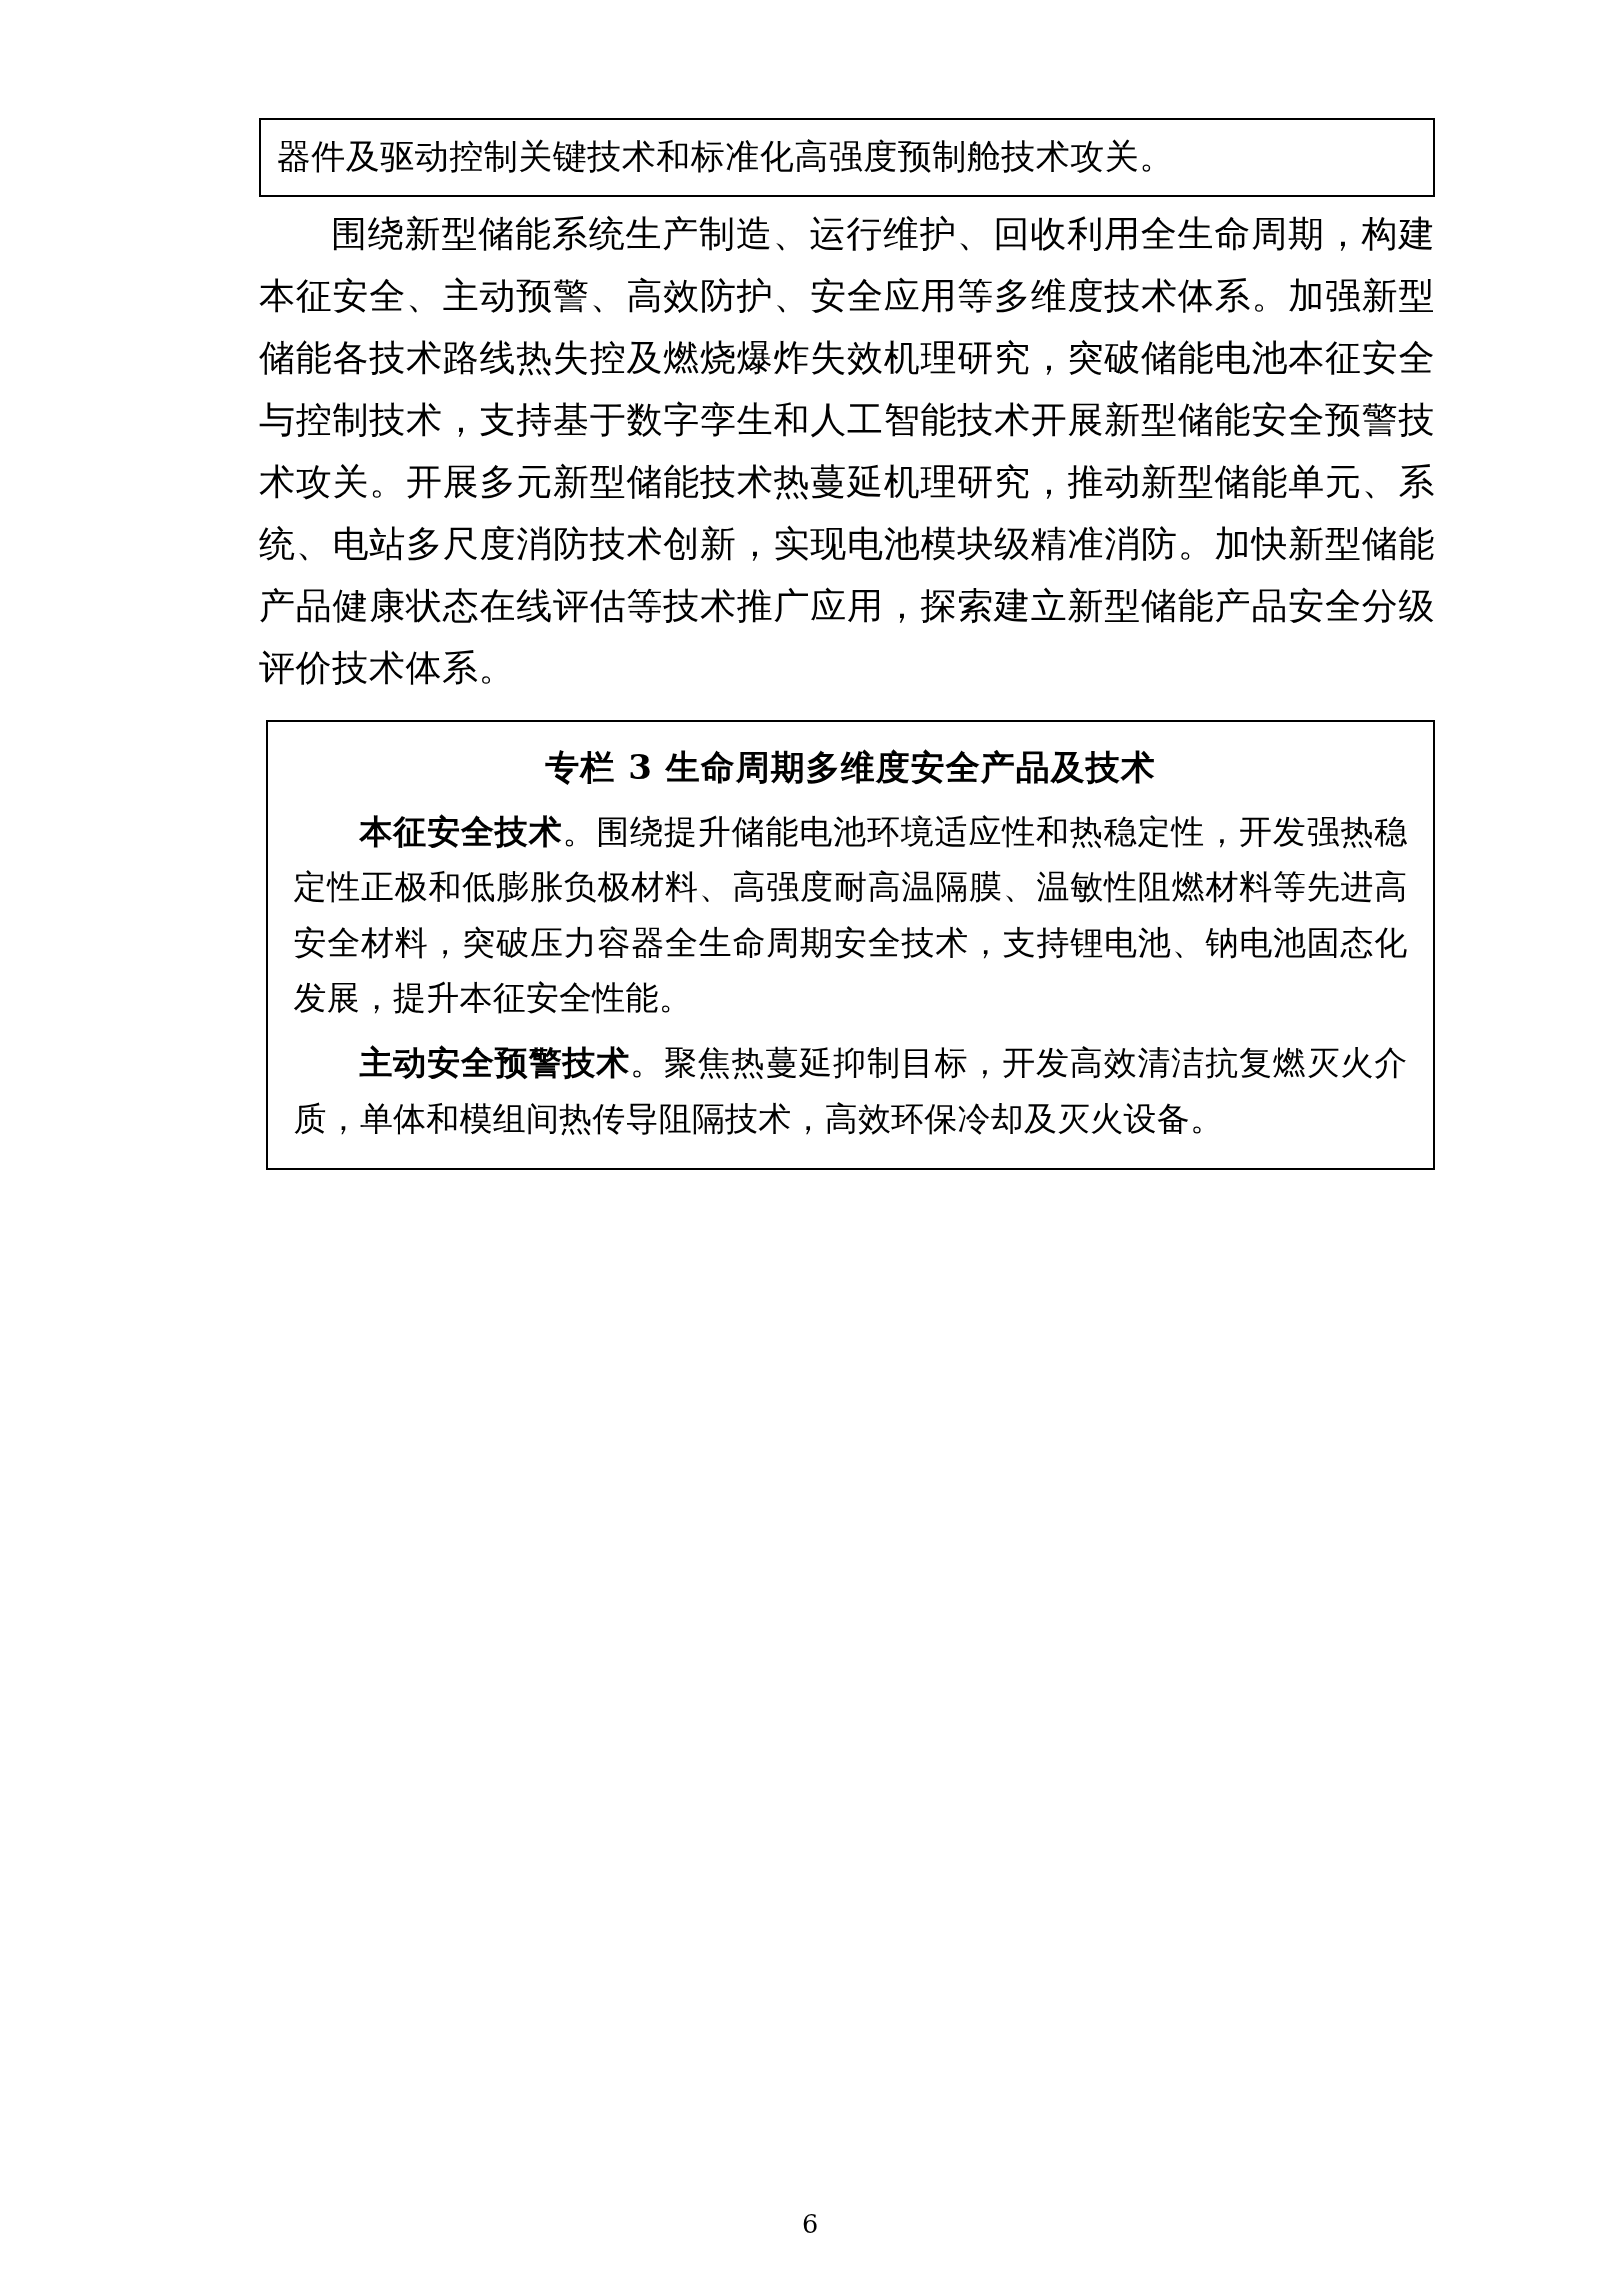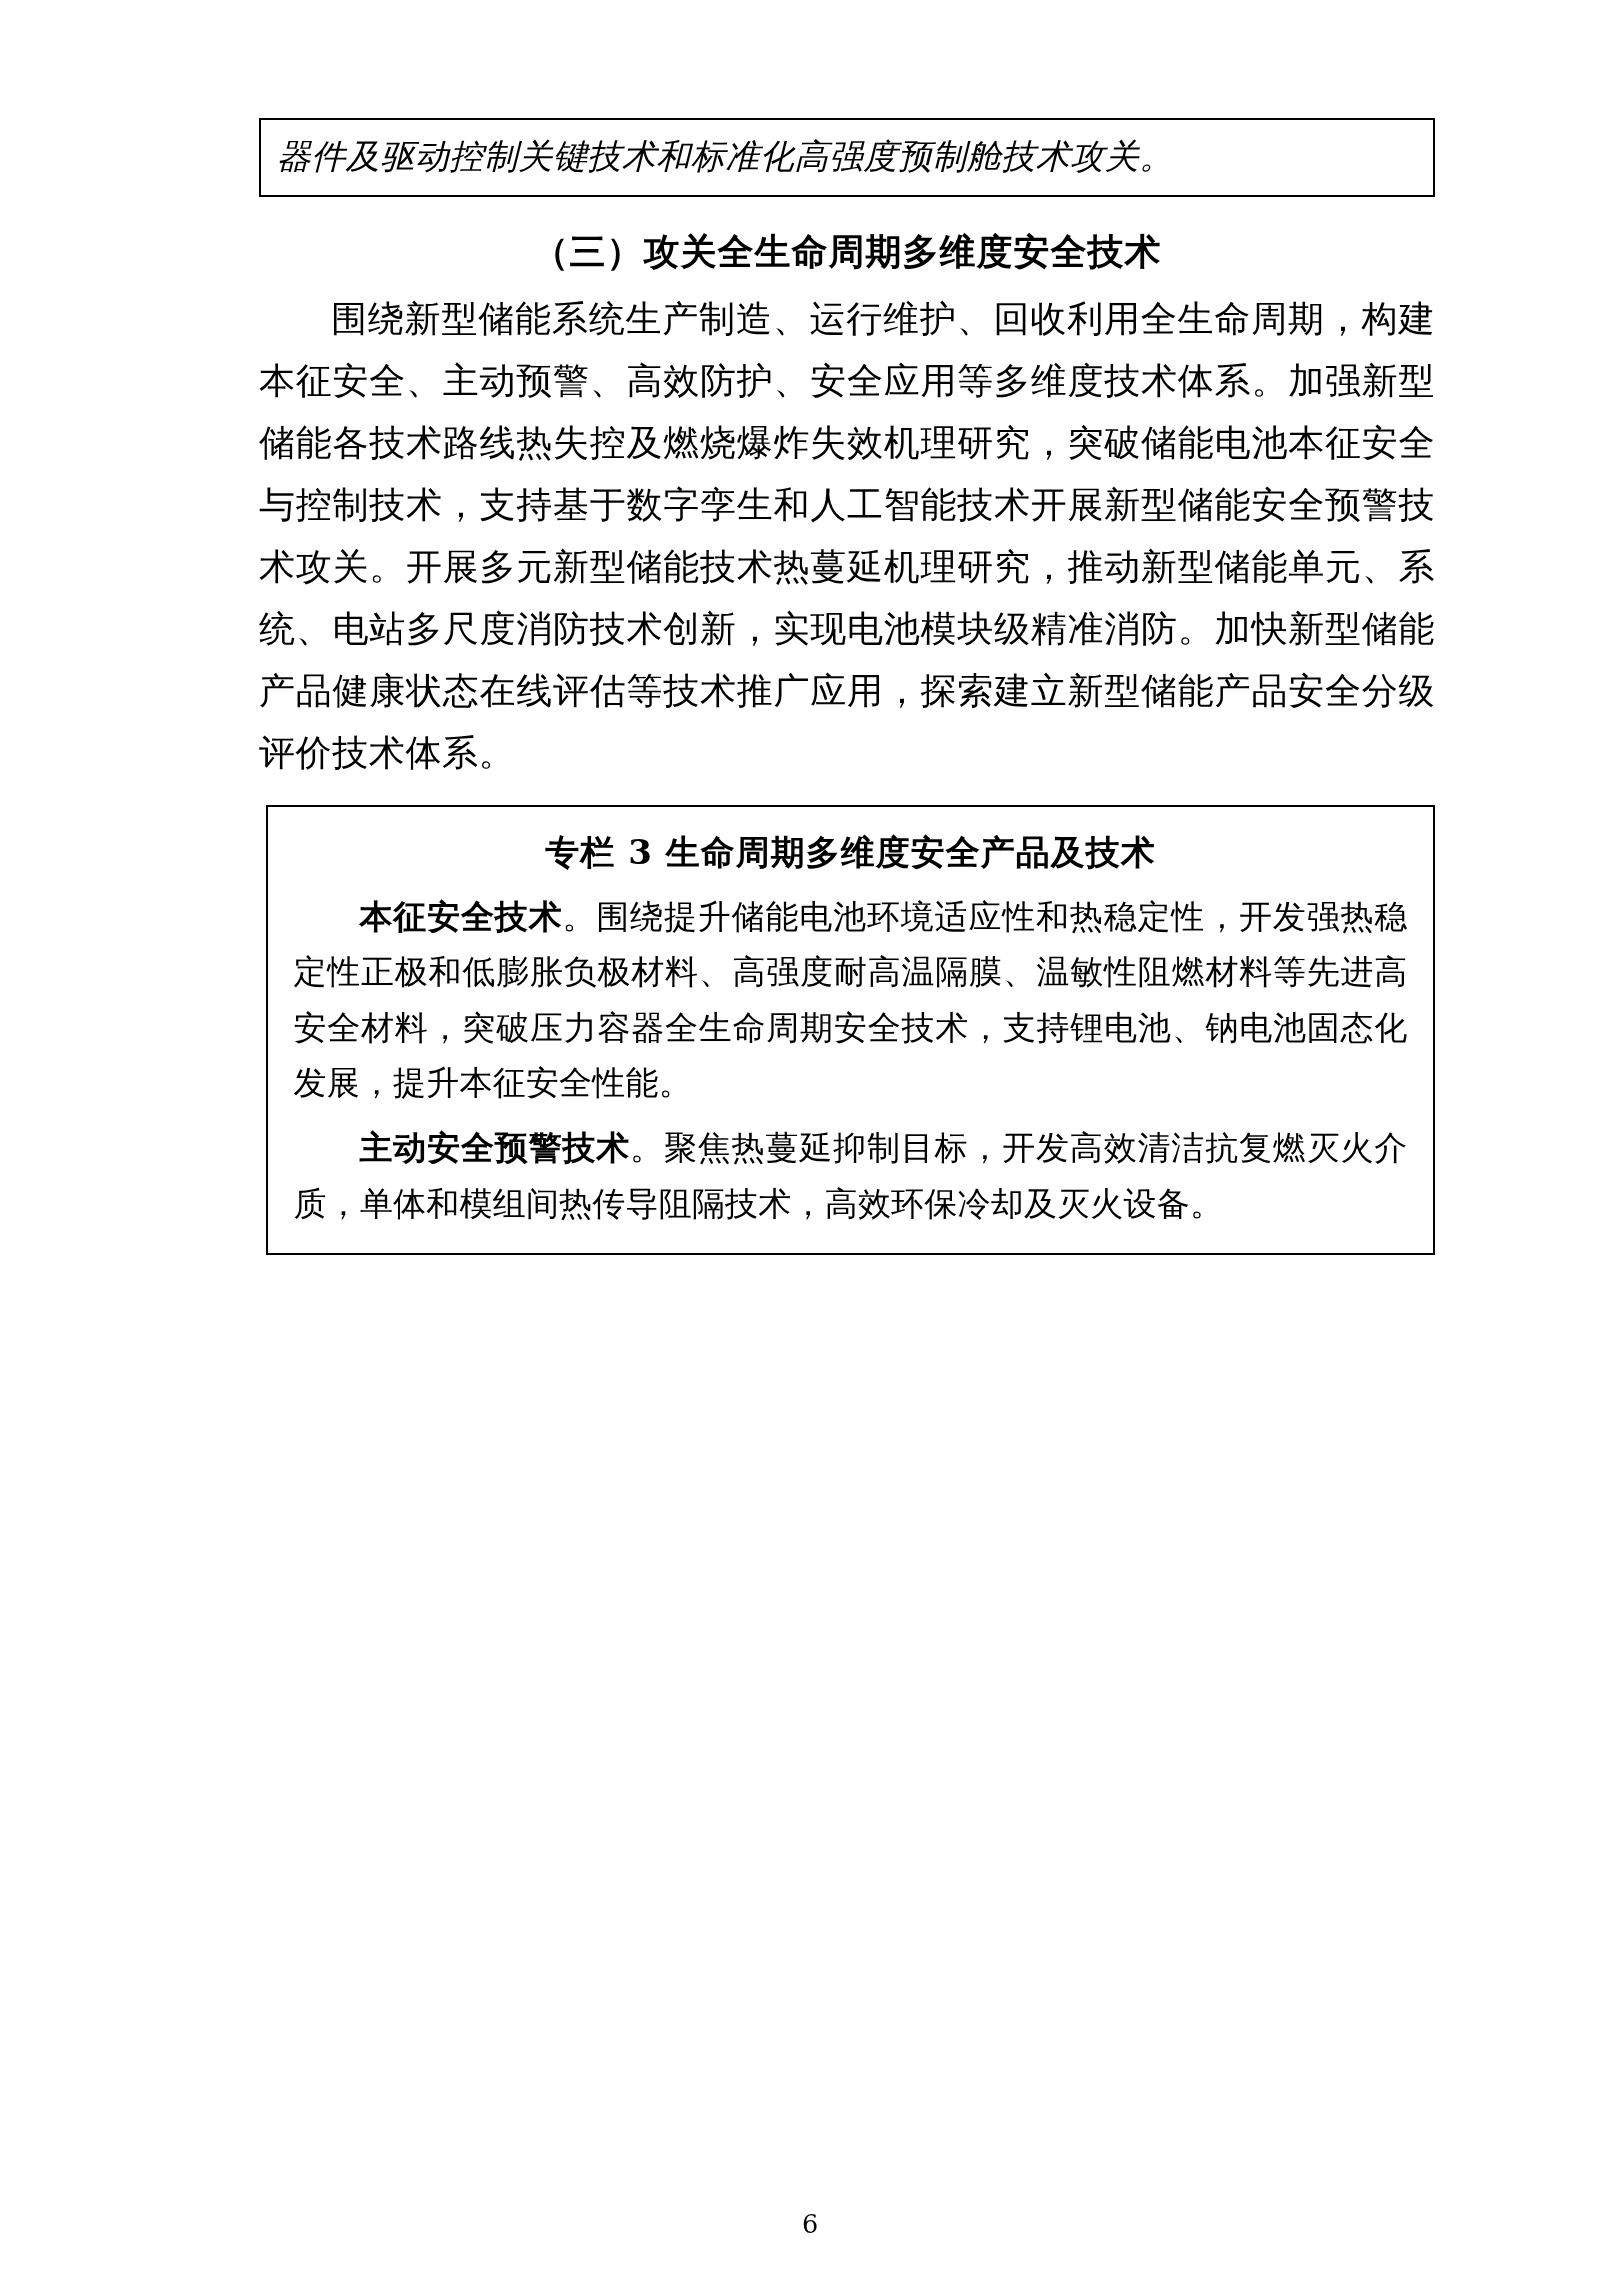--- a/index.html
+++ b/index.html
@@ -36,21 +36,20 @@
     border-top: 2px solid #000;
     box-sizing: border-box;
     padding: 13.7px 15.7px 15.7px 15.7px;
     margin: 0 0 0 0;
   }
   .box-top .line {
     font-size: 34px;
     line-height: 1.35;
     letter-spacing: 0.5px;
     font-family: "DejaVu Serif", "Liberation Serif", serif;
-    font-style: italic;
   }
 
   .heading {
     font-size: 36px;
     line-height: 1.6;
     text-align: center;
     font-weight: 600;
     margin: 25.5px 0 7.8px 0;
     letter-spacing: 1px;
     font-family: "DejaVu Serif", "Liberation Serif", serif;
@@ -107,21 +106,20 @@
 </head>
 <body>
 
 <div class="page">
   <div class="content">
 
     <div class="box-top">
       <div class="line">器件及驱动控制关键技术和标准化高强度预制舱技术攻关。</div>
     </div>
 
-    <div class="heading">（三）攻关全生命周期多维度安全技术</div>
 
     <div class="body-para">围绕新型储能系统生产制造、运行维护、回收利用全生命周期，构建本征安全、主动预警、高效防护、安全应用等多维度技术体系。加强新型储能各技术路线热失控及燃烧爆炸失效机理研究，突破储能电池本征安全与控制技术，支持基于数字孪生和人工智能技术开展新型储能安全预警技术攻关。开展多元新型储能技术热蔓延机理研究，推动新型储能单元、系统、电站多尺度消防技术创新，实现电池模块级精准消防。加快新型储能产品健康状态在线评估等技术推广应用，探索建立新型储能产品安全分级评价技术体系。</div>
 
     <div class="box-col">
       <div class="box-col-title">专栏 3  生命周期多维度安全产品及技术</div>
 
       <div class="box-col-para">
         <b>本征安全技术</b><span>。围绕提升储能电池环境适应性和热稳定性，开发强热稳定性正极和低膨胀负极材料、高强度耐高温隔膜、温敏性阻燃材料等先进高安全材料，突破压力容器全生命周期安全技术，支持锂电池、钠电池固态化发展，提升本征安全性能。</span>
       </div>
 

